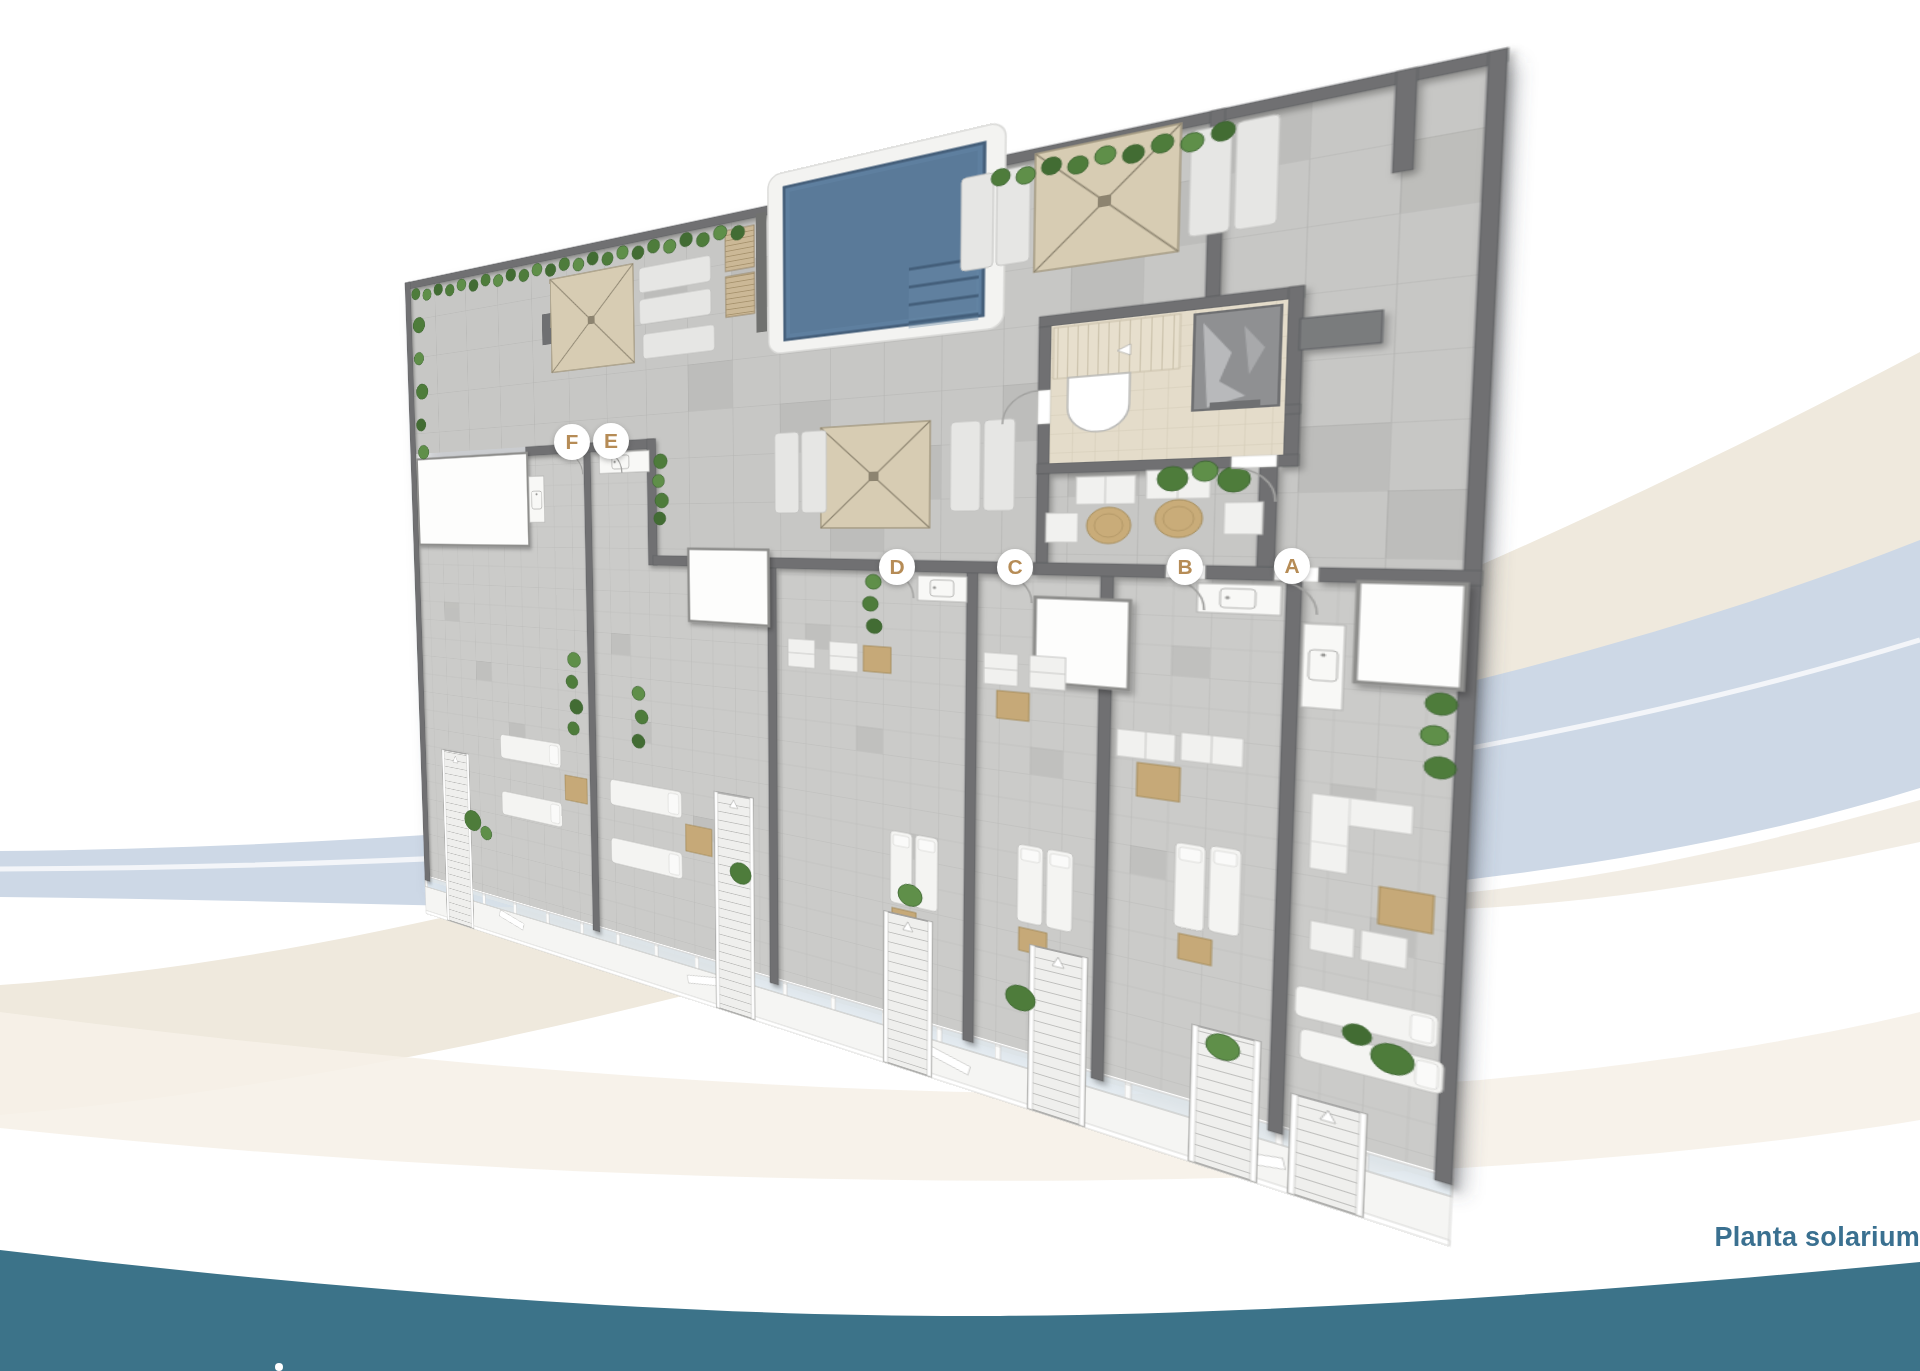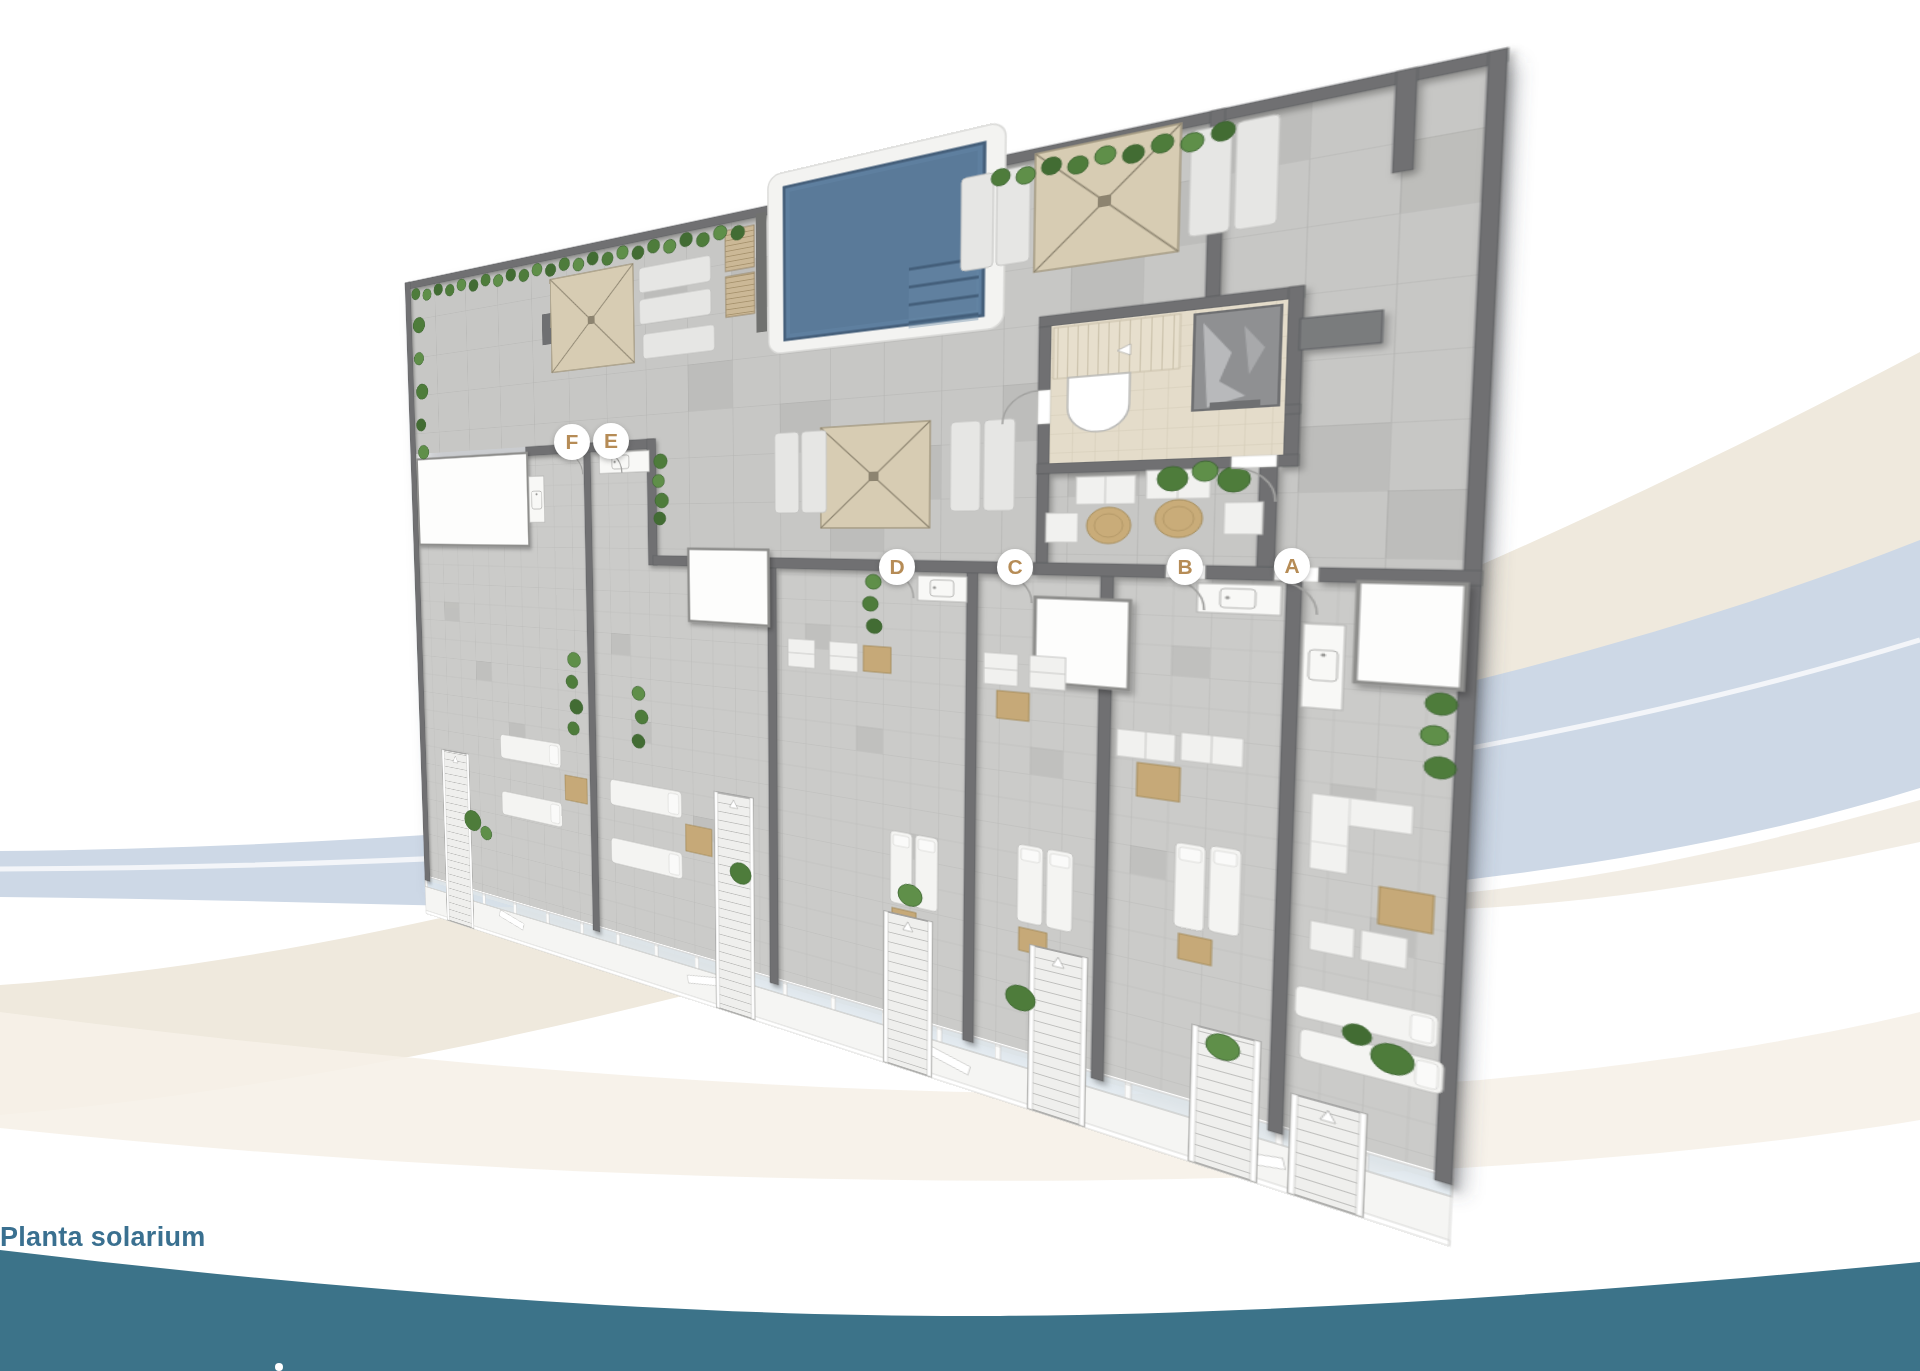--- a/index.html
+++ b/index.html
@@ -9,21 +9,21 @@
   .bg{position:absolute;left:0;top:0;}
   .plan3d{position:absolute;left:0;top:0;width:1100px;height:900px;
           transform-origin:0 0;
           transform:matrix3d(0.33421,-0.23492,0,-0.00044332, 0.044611,0.709693,0,0.00005268, 0,0,1,0, 405,283,0,1);}
   .plan3d svg{overflow:visible;display:block;}
   .badge{position:absolute;width:36px;height:36px;border-radius:50%;background:#ffffff;
          color:#b68c56;font-weight:700;font-size:21px;display:flex;align-items:center;
          justify-content:center;box-shadow:0 2px 5px rgba(60,60,60,.35);}
   .b-f{left:554px;top:424px}.b-e{left:593px;top:423px}.b-d{left:879px;top:549px}
   .b-c{left:997px;top:549px}.b-b{left:1167px;top:549px}.b-a{left:1274px;top:548px}
-  .caption{position:absolute;left:0;top:1222px;width:1920px;text-align:left;
+  .caption{position:absolute;left:0;top:1222px;width:1920px;text-align:right;
            color:#3a7090;font-size:27px;font-weight:700;letter-spacing:.3px;}
   
   .wall{fill:#6f7072;stroke:#5d5e60;stroke-width:.6}
   .lngC{fill:#e6e6e4;stroke:#c4c4c2;stroke-width:1}
   .lngP{fill:#f4f4f2;stroke:#c2c2c0;stroke-width:1}
   .cush{fill:#fafaf9;stroke:#d4d4d2;stroke-width:.7}
   .tan{fill:#c6a978;stroke:#a68e5e;stroke-width:1}
   .wht{fill:#f1f1ef;stroke:#c6c6c4;stroke-width:1}
   .room{fill:#fdfdfc;stroke:#8e8e8c;stroke-width:3}
   .ktch{fill:#f8f8f6;stroke:#b5b5b3;stroke-width:1}

